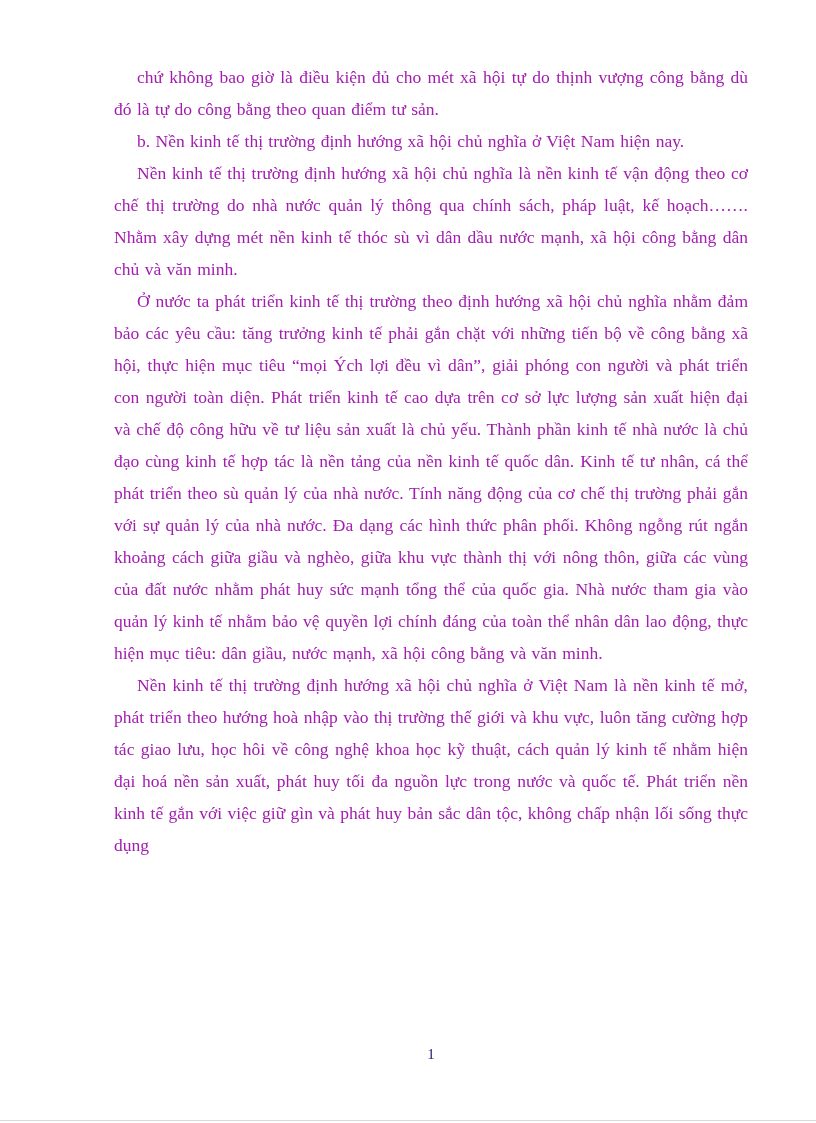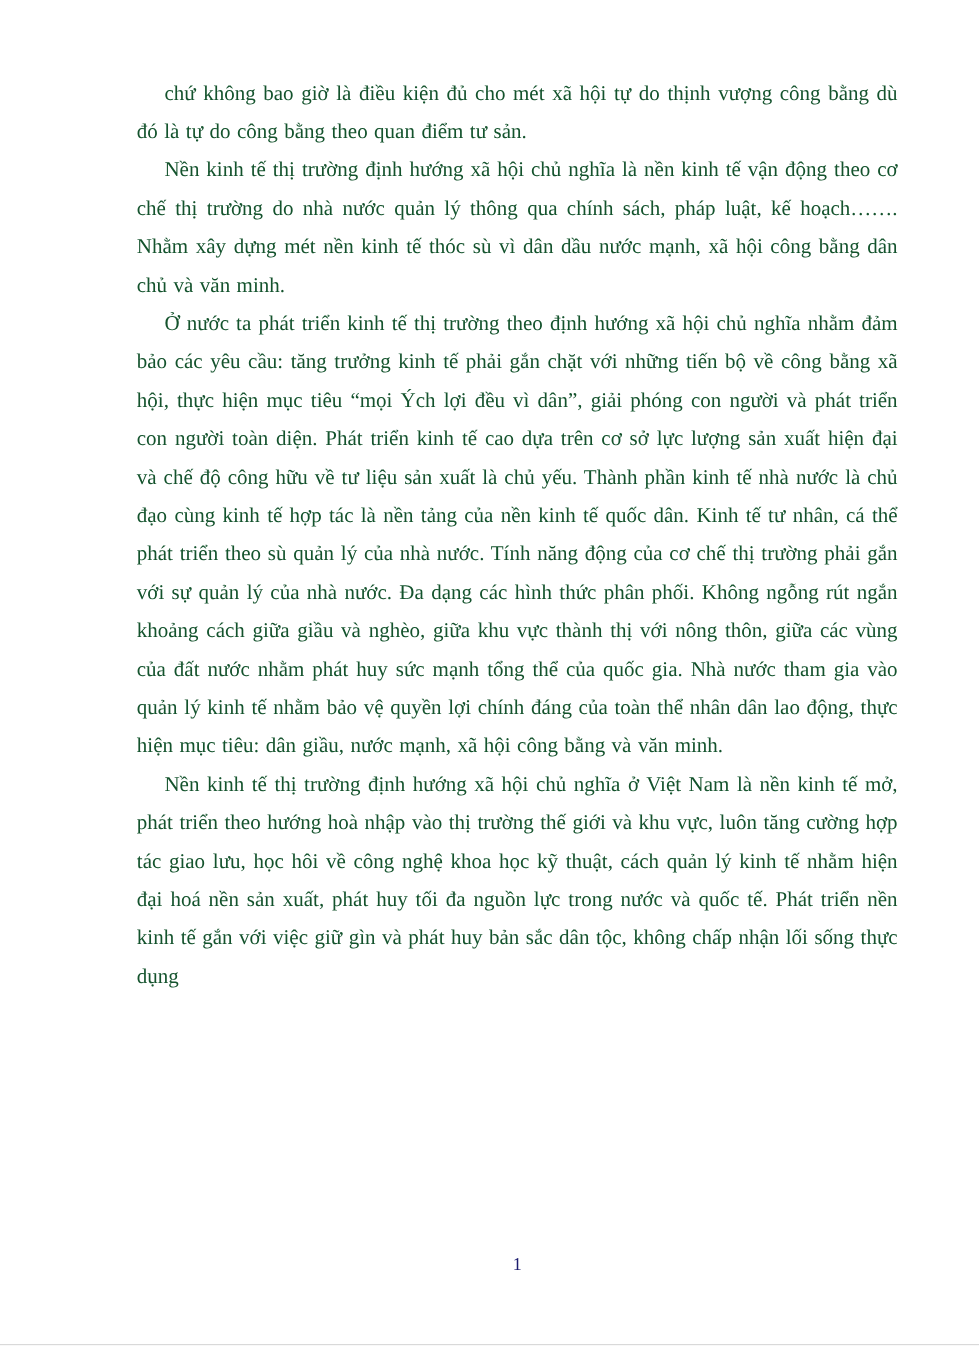--- a/index.html
+++ b/index.html
@@ -14,21 +14,21 @@
     position: relative;
     width: 816px;
     height: 1123px;
     background: #ffffff;
   }
   .doc-body {
     position: absolute;
     left: 114px;
     top: 61px;
     width: 634px;
-    color: #14532d;
+    color: #a21caf;
     font-size: 17.5px;
     line-height: 32px;
     text-align: justify;
   }
   .doc-body p {
     margin: 0;
     text-indent: 23px;
     word-spacing: 1px;
   }
   .page-number {
@@ -48,20 +48,21 @@
     border-top: 1px solid #d9d9d9;
   }
 </style>
 </head>
 <body>
 
 <div class="page">
 
   <div class="doc-body">
     <p>chứ không bao giờ là điều kiện đủ cho mét xã hội tự do thịnh vượng công bằng dù đó là tự do công bằng theo quan điểm tư sản.</p>
+    <p>b. Nền kinh tế thị trường định hướng xã hội chủ nghĩa ở Việt Nam hiện nay.</p>
     <p>Nền kinh tế thị trường định hướng xã hội chủ nghĩa là nền kinh tế vận động theo cơ chế thị trường do nhà nước quản lý thông qua chính sách, pháp luật, kế hoạch……. Nhằm xây dựng mét nền kinh tế thóc sù vì dân dầu nước mạnh, xã hội công bằng dân chủ và văn minh.</p>
     <p>Ở nước ta phát triển kinh tế thị trường theo định hướng xã hội chủ nghĩa nhằm đảm bảo các yêu cầu: tăng trưởng kinh tế phải gắn chặt với những tiến bộ về công bằng xã hội, thực hiện mục tiêu “mọi Ých lợi đều vì dân”, giải phóng con người và phát triển con người toàn diện. Phát triển kinh tế cao dựa trên cơ sở lực lượng sản xuất hiện đại và chế độ công hữu về tư liệu sản xuất là chủ yếu. Thành phần kinh tế nhà nước là chủ đạo cùng kinh tế hợp tác là nền tảng của nền kinh tế quốc dân. Kinh tế tư nhân, cá thể phát triển theo sù quản lý của nhà nước. Tính năng động của cơ chế thị trường phải gắn với sự quản lý của nhà nước. Đa dạng các hình thức phân phối. Không ngỗng rút ngắn khoảng cách giữa giầu và nghèo, giữa khu vực thành thị với nông thôn, giữa các vùng của đất nước nhằm phát huy sức mạnh tổng thể của quốc gia. Nhà nước tham gia vào quản lý kinh tế nhằm bảo vệ quyền lợi chính đáng của toàn thể nhân dân lao động, thực hiện mục tiêu: dân giầu, nước mạnh, xã hội công bằng và văn minh.</p>
     <p>Nền kinh tế thị trường định hướng xã hội chủ nghĩa ở Việt Nam là nền kinh tế mở, phát triển theo hướng hoà nhập vào thị trường thế giới và khu vực, luôn tăng cường hợp tác giao lưu, học hôi về công nghệ khoa học kỹ thuật, cách quản lý kinh tế nhằm hiện đại hoá nền sản xuất, phát huy tối đa nguồn lực trong nước và quốc tế. Phát triển nền kinh tế gắn với việc giữ gìn và phát huy bản sắc dân tộc, không chấp nhận lối sống thực dụng</p>
   </div>
 
   <div class="page-number">1</div>
 
   <div class="page-edge"></div>
 
 </div>

